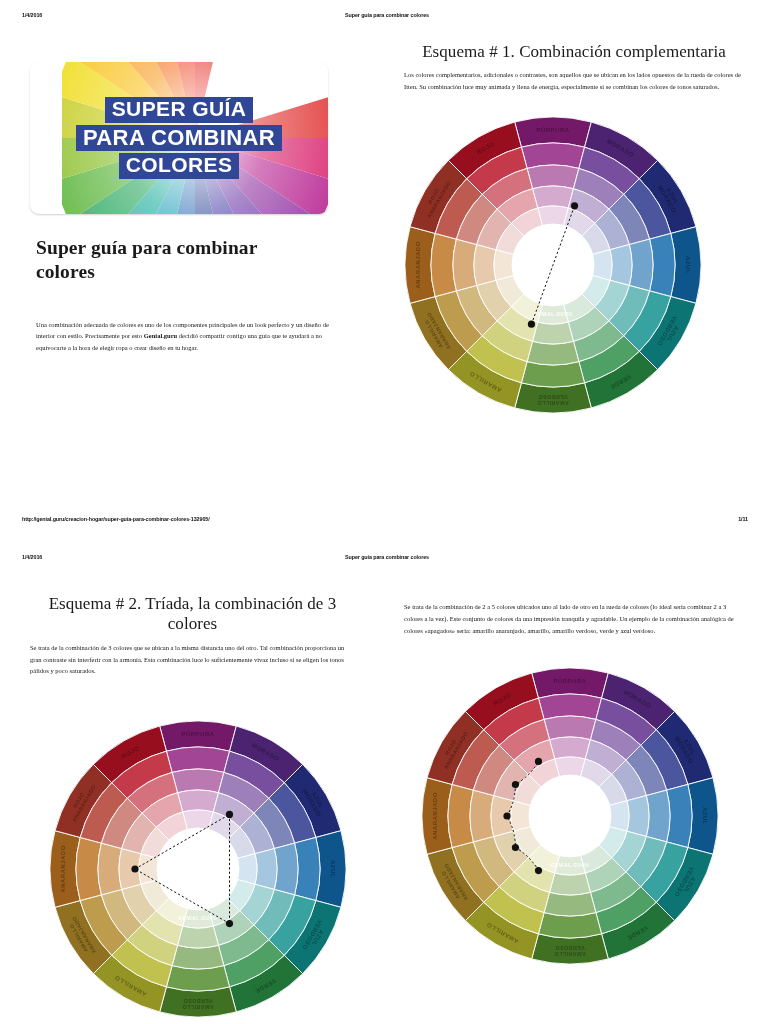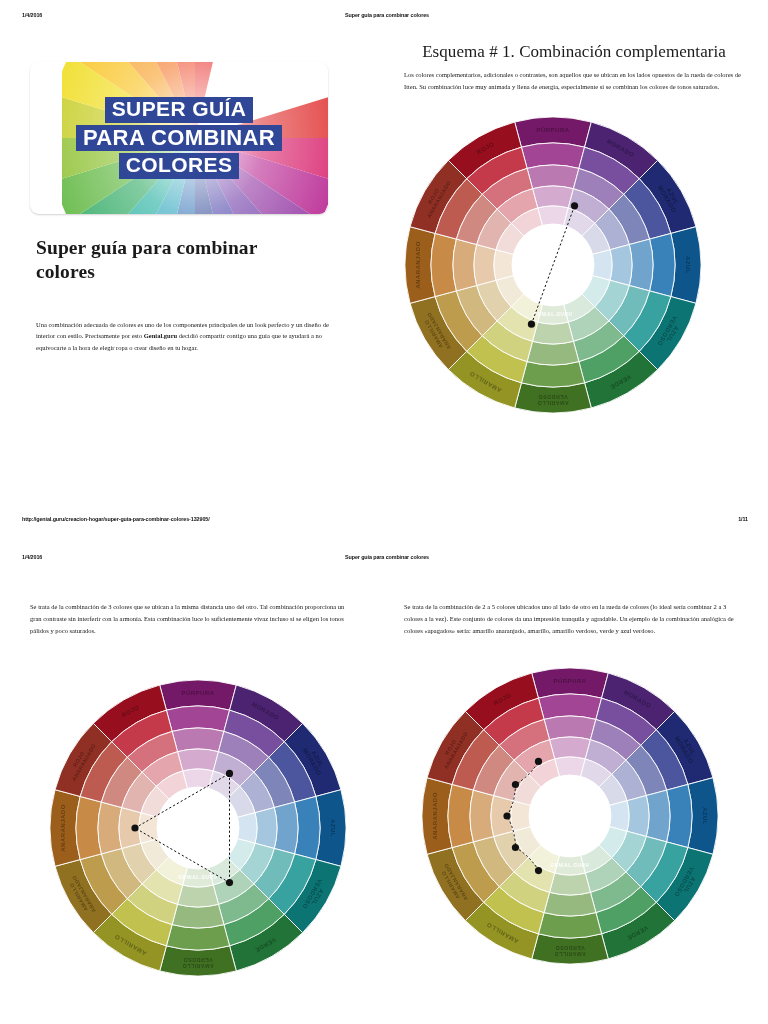--- a/index.html
+++ b/index.html
@@ -271,20 +271,21 @@
 </div>
 
 <div class="page page-2">
 
   <div class="runhead" style="top:18px;">
     <span class="rh-left">1/4/2016</span>
     <span class="rh-mid">Super guía para combinar colores</span>
   </div>
 
   <div class="col-left" style="top:58px;">
+    <h2 class="section-title">Esquema # 2. Tríada, la combinación de 3 colores</h2>
     <p class="body">Se trata de la combinación de 3 colores que se ubican a la misma distancia uno del otro. Tal combinación proporciona un gran contraste sin interferir con la armonía. Esta combinación luce lo suficientemente vivaz incluso si se eligen los tonos pálidos y poco saturados.</p>
     <div class="wheel-wrap" style="margin-top:42px;margin-left:18px;">
       <svg class="wheel" id="wheel-2" width="300" height="300" viewBox="0 0 300 300" aria-hidden="true">
           <g>
             <path d="M111.69478132482692 7.042977709217894 A148 148 0 0 1 188.30521867517308 7.042977709217894 L181.57592350250752 32.157049192733666 A122 122 0 0 0 118.42407649749245 32.157049192733666 Z" fill="#741967" stroke="#ffffff" stroke-width="0.9"></path>
             <path d="M118.42407649749245 32.157049192733666 A122 122 0 0 1 181.57592350250752 32.157049192733666 L175.88190451025207 53.407417371093175 A100 100 0 0 0 124.11809548974792 53.407417371093175 Z" fill="#a14594" stroke="#ffffff" stroke-width="0.9"></path>
             <path d="M124.11809548974792 53.407417371093175 A100 100 0 0 1 175.88190451025207 53.407417371093175 L170.44670456309913 73.6918597231636 A79 79 0 0 0 129.55329543690084 73.6918597231636 Z" fill="#bb79b2" stroke="#ffffff" stroke-width="0.9"></path>
             <path d="M129.55329543690084 73.6918597231636 A79 79 0 0 1 170.44670456309913 73.6918597231636 L165.27032366104874 93.01037624894497 A59 59 0 0 0 134.72967633895126 93.01037624894497 Z" fill="#d4aace" stroke="#ffffff" stroke-width="0.9"></path>
             <path d="M134.72967633895126 93.01037624894497 A59 59 0 0 1 165.27032366104874 93.01037624894497 L160.61158084920334 110.39704112214821 A41 41 0 0 0 139.38841915079664 110.39704112214821 Z" fill="#ebd7e8" stroke="#ffffff" stroke-width="0.9"></path>
             <path d="M188.30521867517308 7.042977709217894 A148 148 0 0 1 254.65180361560903 45.348196384390974 L236.2670273047588 63.732972695241216 A122 122 0 0 0 181.57592350250752 32.157049192733666 Z" fill="#4b2371" stroke="#ffffff" stroke-width="0.9"></path>

